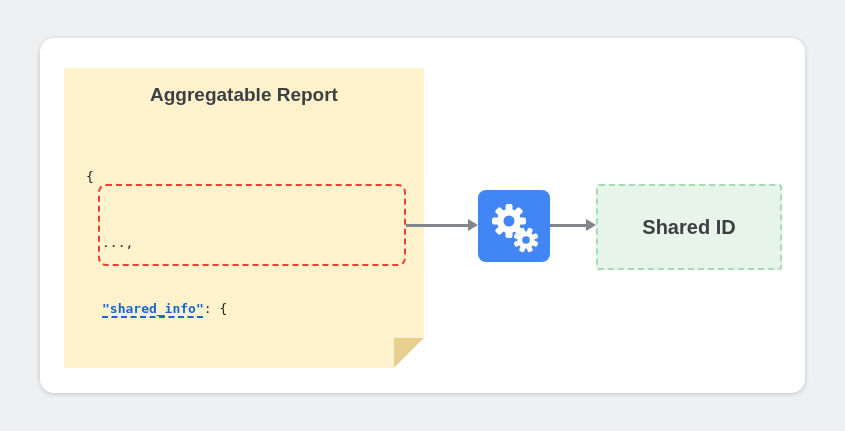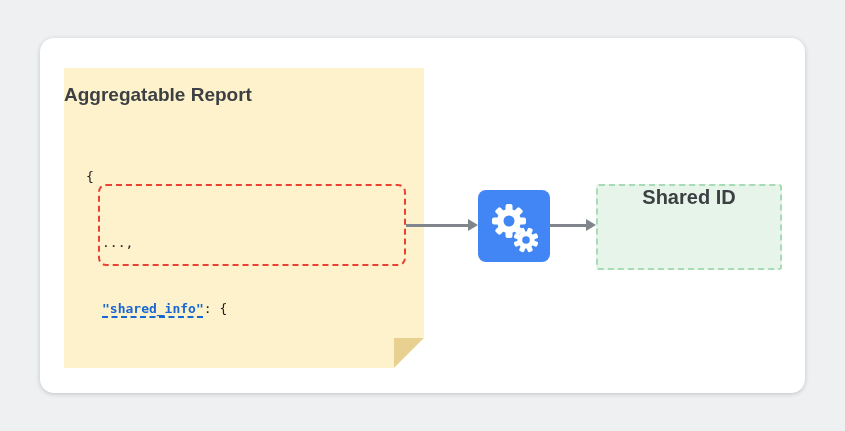--- a/index.html
+++ b/index.html
@@ -29,20 +29,21 @@
   .note-fold {
     position:absolute;
     right:0; bottom:0;
     width:30px; height:30px;
     background:#e8d190;
     clip-path:polygon(0 0, 100% 0, 0 100%);
   }
   .note-title {
     position:absolute;
     left:0; top:16px; width:100%;
+    text-align:center;
     font-size:19px;
     font-weight:bold;
     color:#3c4043;
   }
   .code {
     position:absolute;
     left:22px; top:54px; right:10px;
     font-family:"DejaVu Sans Mono", monospace;
     font-size:13px;
     line-height:22px;
@@ -102,21 +103,21 @@
     display:flex; align-items:center; justify-content:center;
   }
   
   .result {
     position:absolute;
     left:556px; top:146px;
     width:186px; height:86px;
     background:#e6f4ea;
     border:2px dashed #a8dab5;
     border-radius:3px;
-    display:flex; align-items:flex-start; justify-content:center;
+    display:flex; align-items:center; justify-content:center;
   }
   .result-label {
     font-size:20px;
     font-weight:bold;
     color:#3c4043;
   }
 </style>
 </head>
 <body>
 

